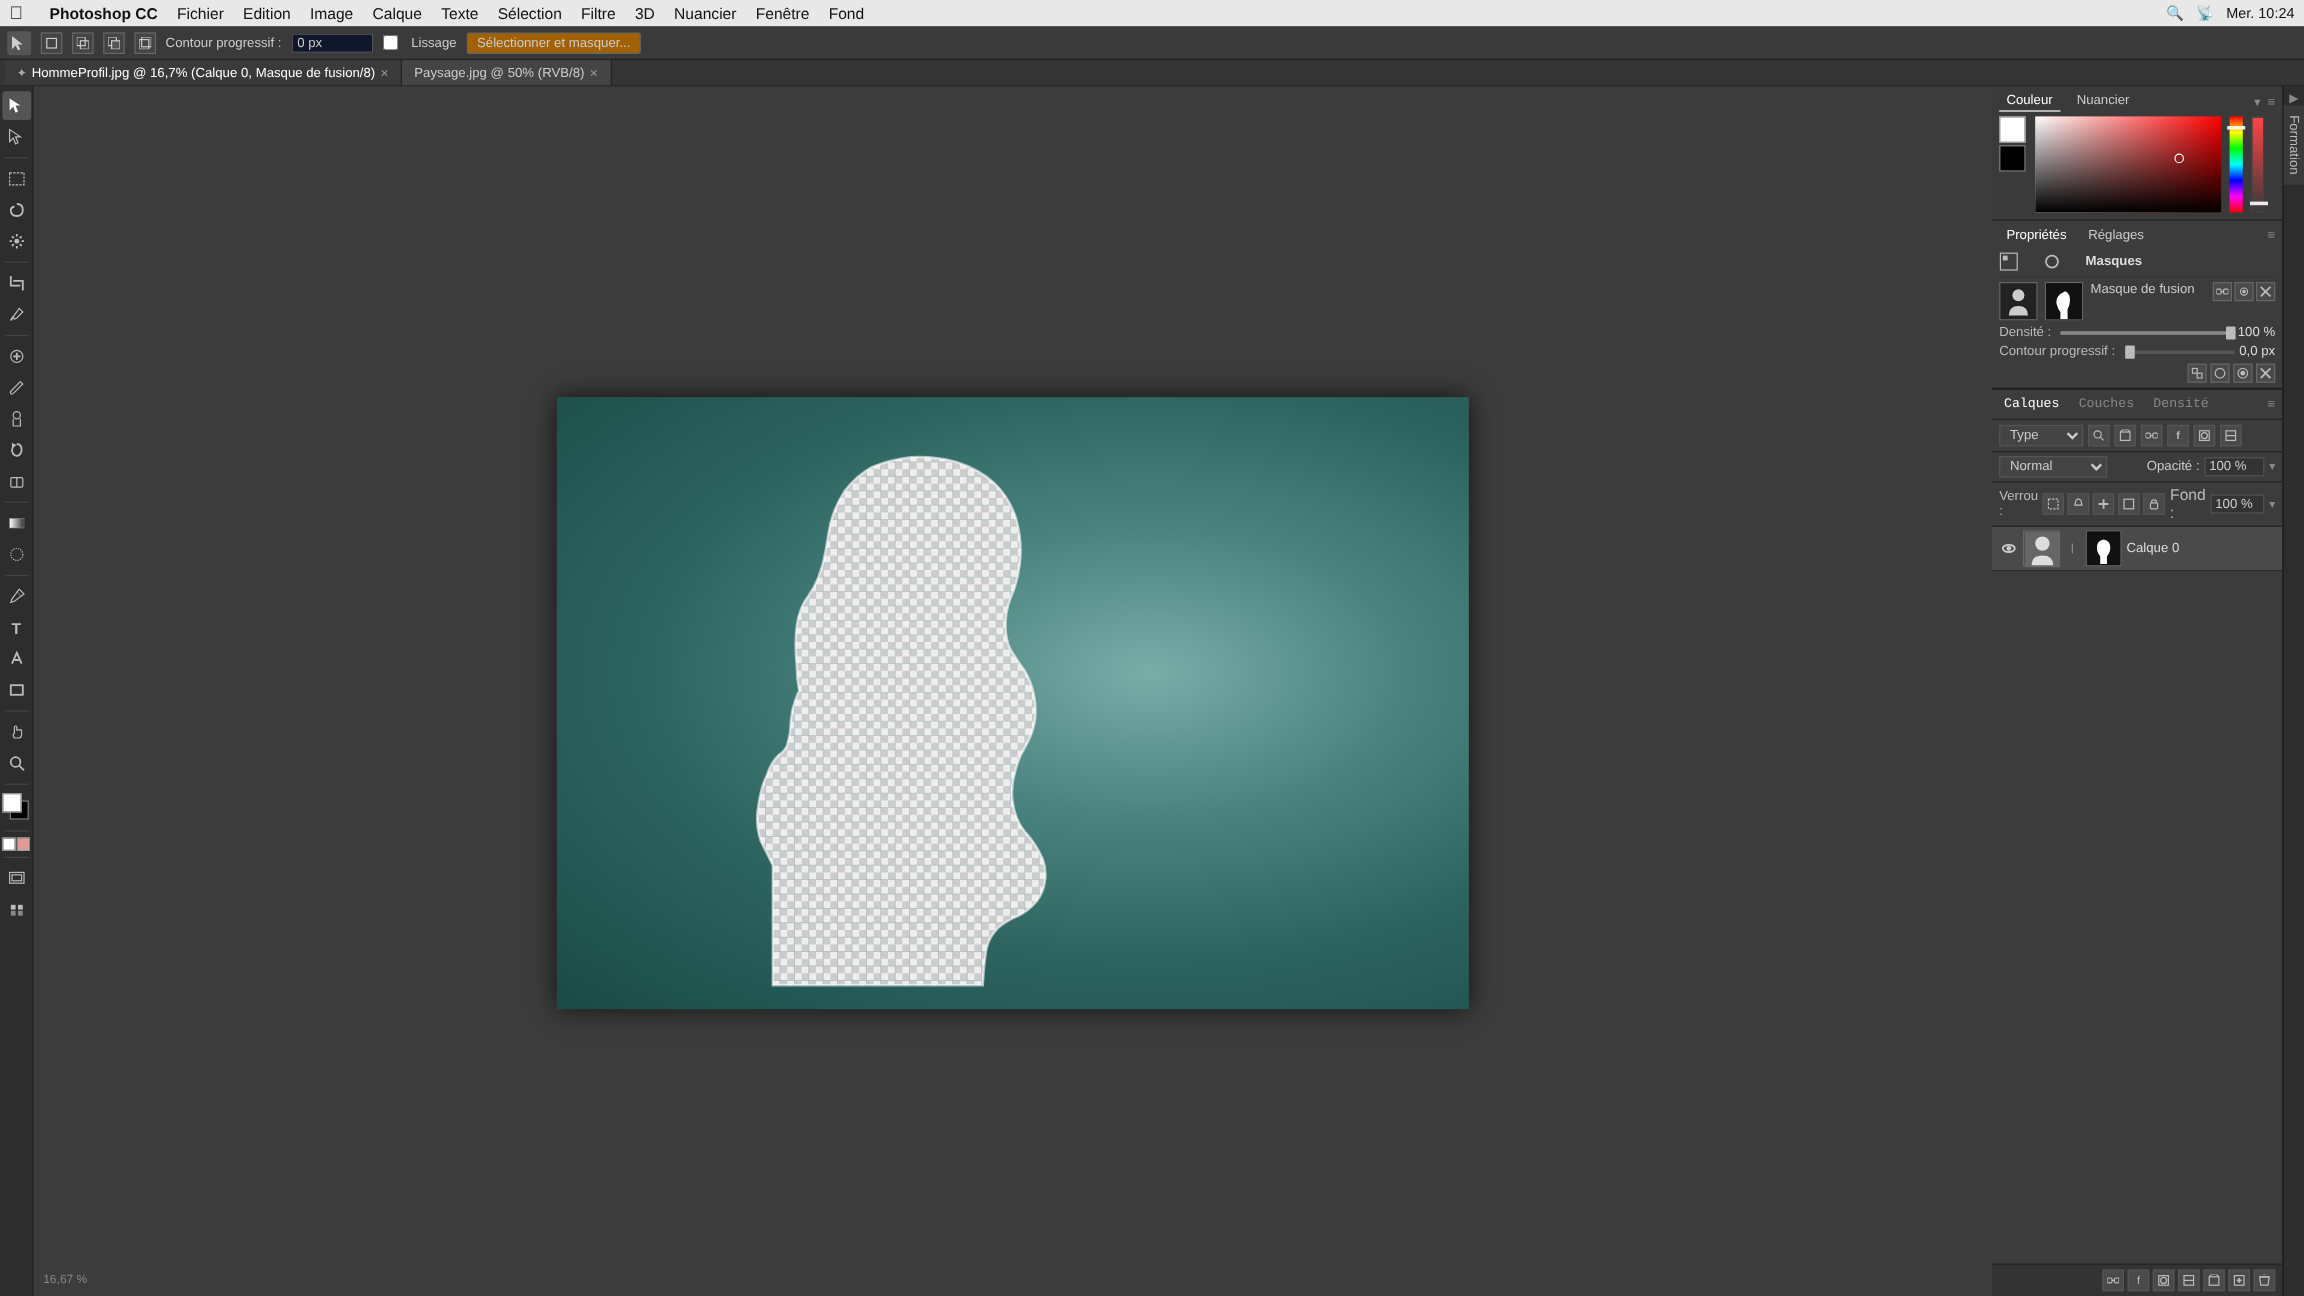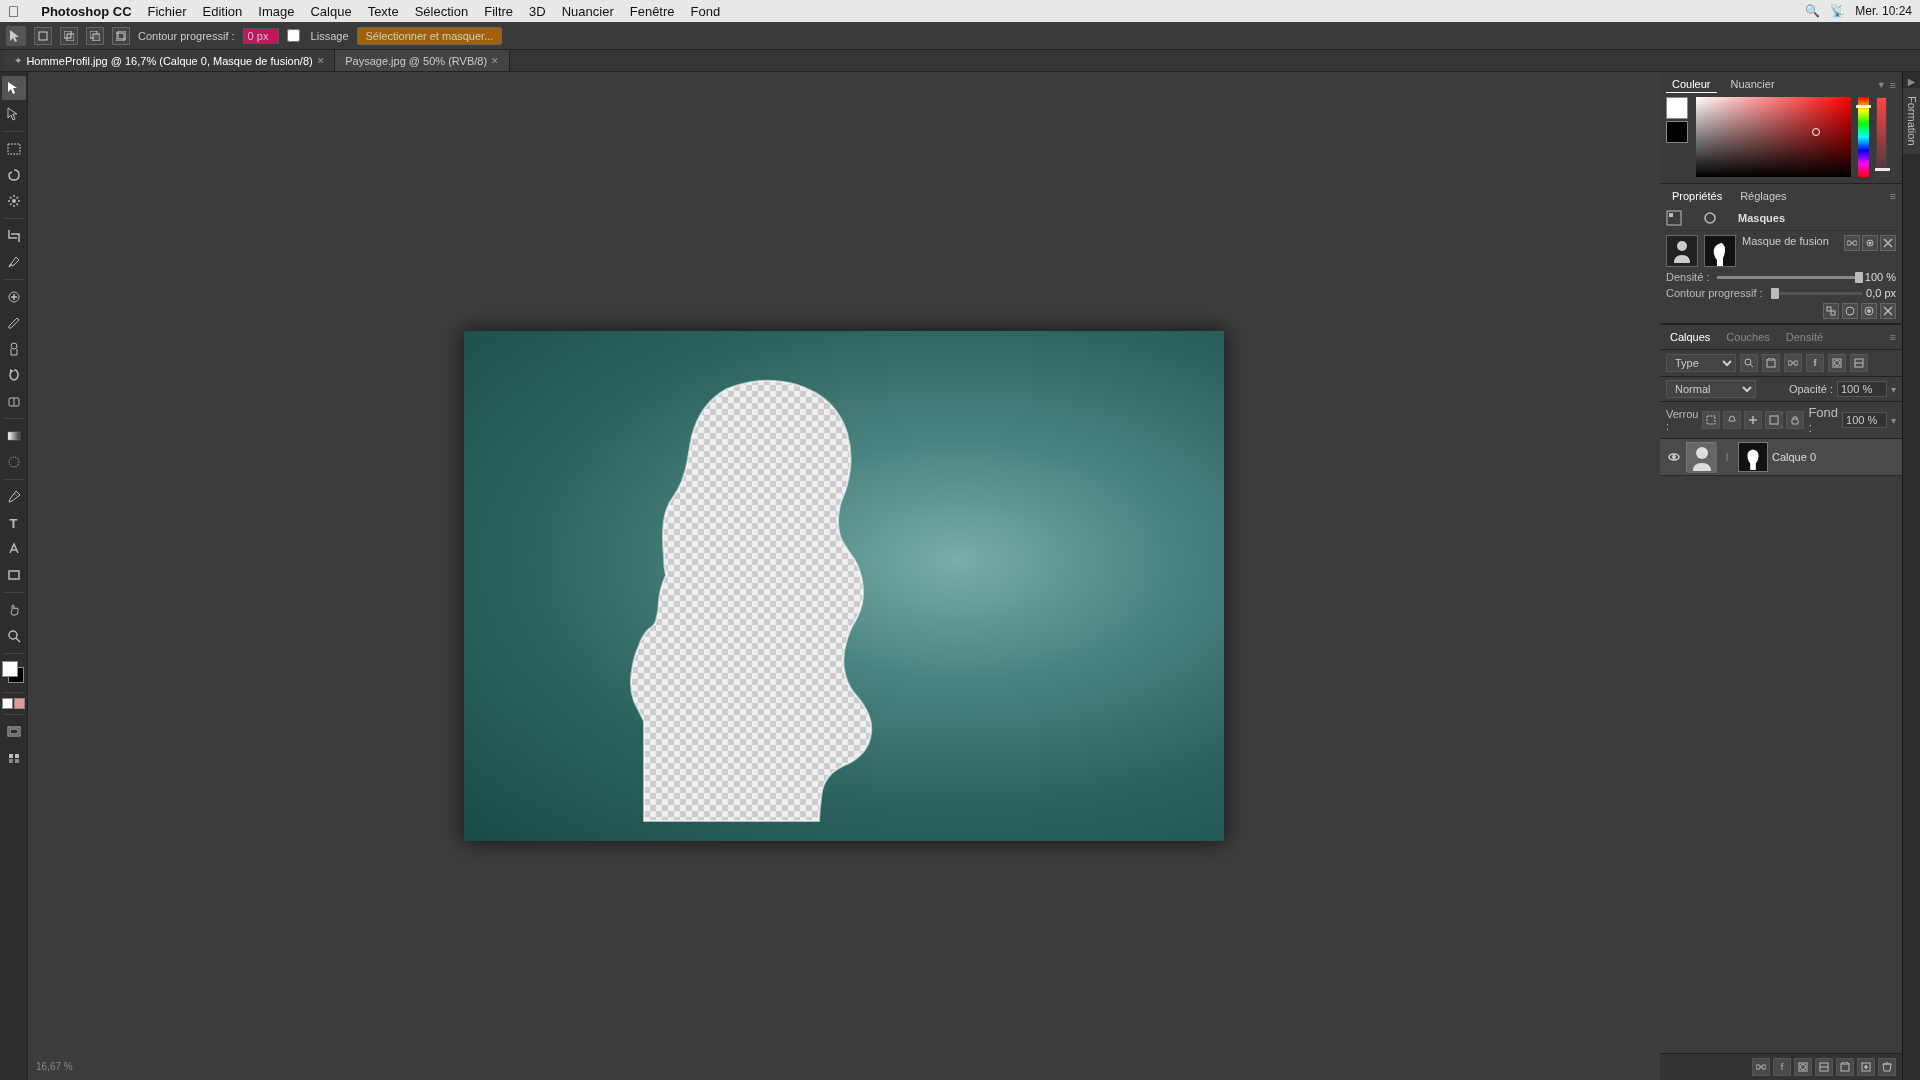--- a/index.html
+++ b/index.html
@@ -16,21 +16,21 @@
     #menubar .menu-item { cursor: pointer; }
     #menubar .right-icons { margin-left: auto; display: flex; align-items: center; gap: 10px; font-size: 12px; }
 
     
     #optionsbar {
       width: 100%; height: 28px; background: #3a3a3a; border-bottom: 1px solid #222;
       display: flex; align-items: center; padding: 0 6px; gap: 8px; font-size: 11px; color: #ccc;
     }
     .options-tool-icon { width: 20px; height: 20px; background: #555; border-radius: 2px; display:flex; align-items:center; justify-content:center; cursor:pointer; }
     .options-mode-btn { width: 18px; height: 18px; background: #444; border: 1px solid #666; display:flex; align-items:center; justify-content:center; cursor:pointer; font-size:9px; }
-    .options-input { background: #be185d; border: 1px solid #555; color: #ccc; padding: 1px 4px; width: 36px; font-size: 11px; }
+    .options-input { background: #0f172a; border: 1px solid #555; color: #ccc; padding: 1px 4px; width: 68px; font-size: 11px; }
     .options-checkbox { margin-right: 3px; }
     .options-btn { background: #a16207; border: 1px solid #666; color: #ccc; padding: 2px 8px; font-size: 11px; cursor: pointer; border-radius: 2px; }
 
     
     #main-layout { display: flex; width: 100%; height: calc(1080px - 22px - 28px - 22px); }
 
     
     #toolbar-left {
       width: 28px; background: #2d2d2d; border-right: 1px solid #222;
       display: flex; flex-direction: column; align-items: center; padding: 4px 0; gap: 2px;
@@ -623,21 +623,21 @@
               <svg width="10" height="10" viewBox="0 0 10 10">
                   <line x1="1" y1="1" x2="9" y2="9" stroke="#bbb" stroke-width="1.5"></line>
                   <line x1="9" y1="1" x2="1" y2="9" stroke="#bbb" stroke-width="1.5"></line>
                 </svg>
             </div>
           </div>
         </div>
 
         <div id="layers-panel" style="flex:1; display:flex; flex-direction:column;">
           <div id="layers-header">
-            <div style="display:flex; gap:8px;">
+            <div style="display:flex; gap:8px;font-family:Liberation Mono, monospace;">
               <span class="layers-tab active">Calques</span>
               <span class="layers-tab inactive">Couches</span>
               <span class="layers-tab inactive">Densité</span>
             </div>
             <span class="panel-menu-btn">≡</span>
           </div>
 
           <div id="layers-toolbar">
             <select class="layer-type-select">
               <option>Type</option>

